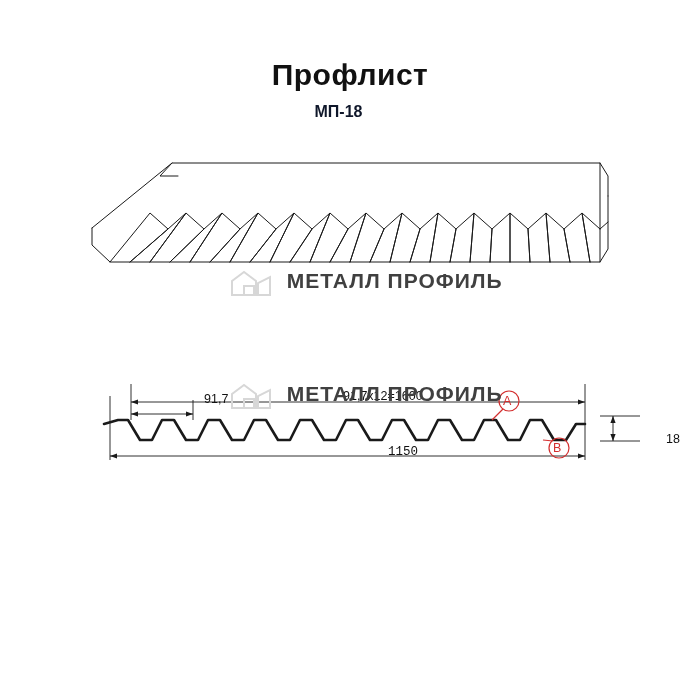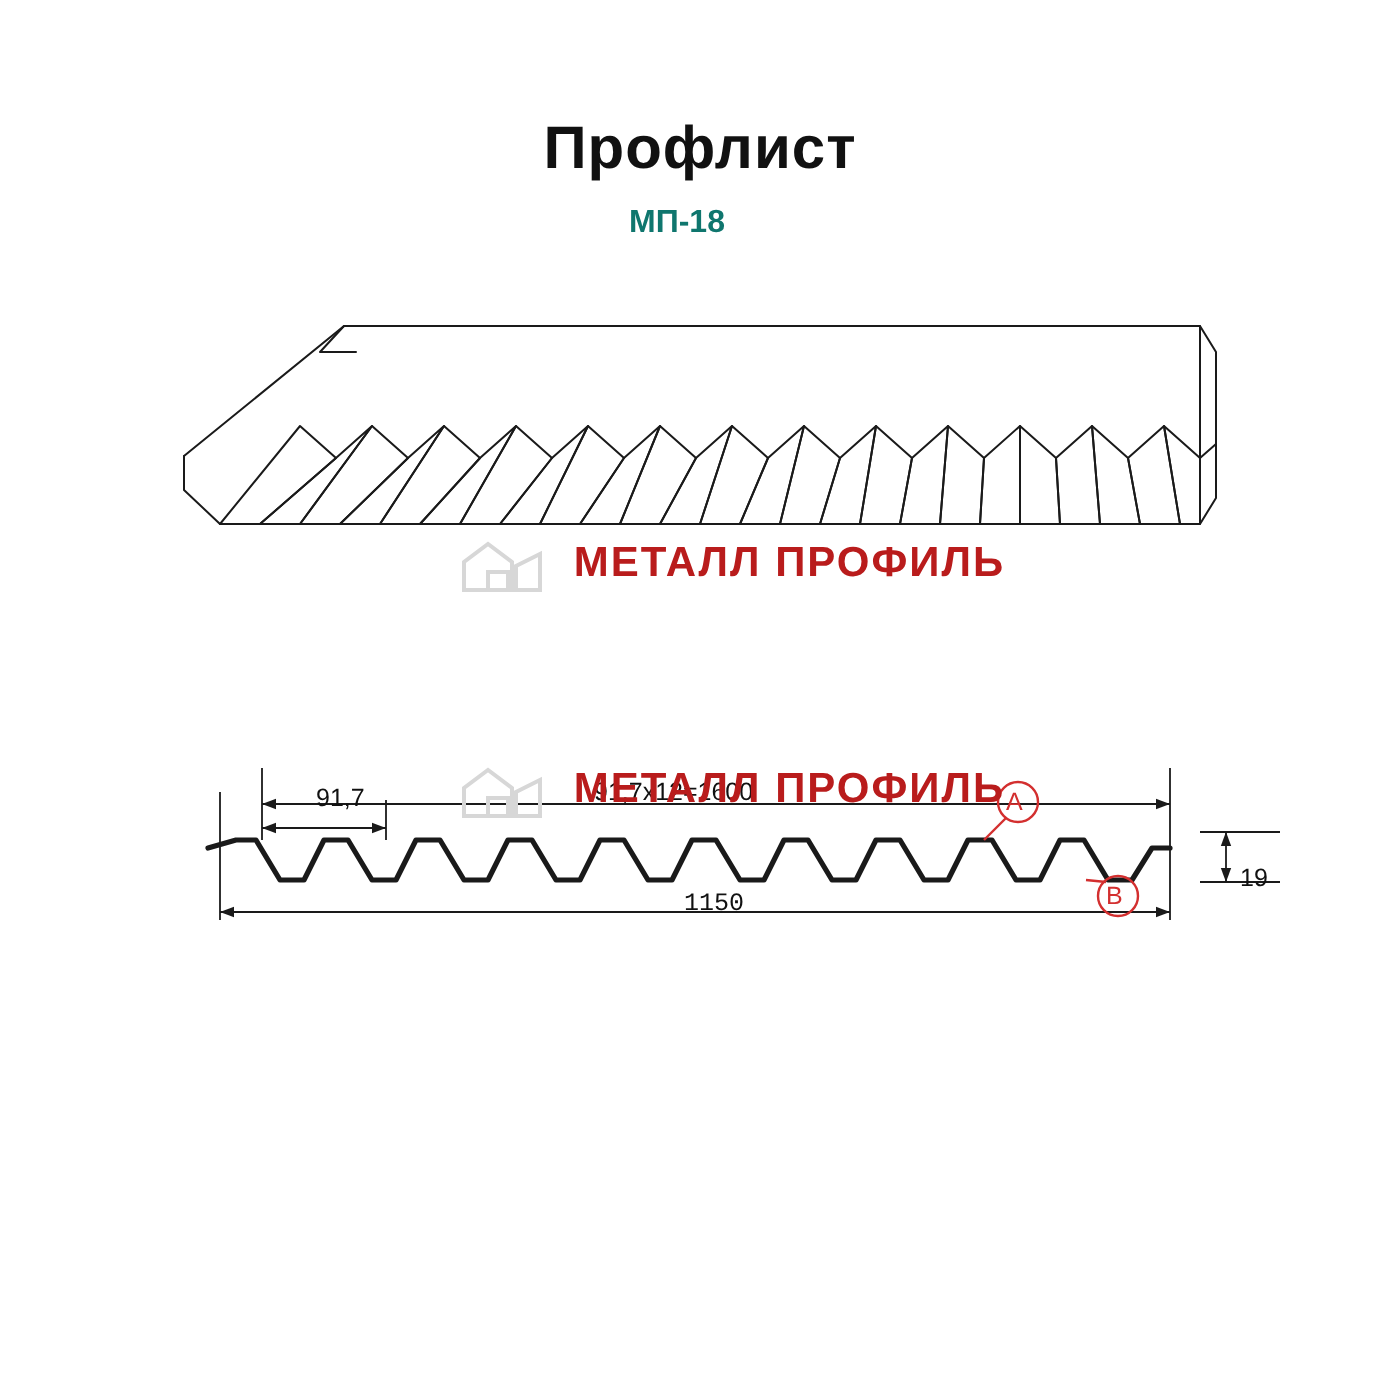--- a/index.html
+++ b/index.html
@@ -31,21 +31,21 @@
     color: #111111;
   }
   .subtitle {
     position: absolute;
     top: 103px;
     left: 0;
     width: 677px;
     text-align: center;
     font-size: 16px;
     font-weight: bold;
-    color: #0f766e;
+    color: #0f172a;
   }
   .footer-note {
     position: absolute;
     top: 618px;
     left: 0;
     width: 700px;
     text-align: center;
     font-size: 14px;
     font-weight: bold;
     letter-spacing: 0.6px;
@@ -53,39 +53,40 @@
   }
   svg.fig {
     position: absolute;
     left: 0;
     top: 0;
     width: 700px;
     height: 700px;
   }
   .wm {
     position: absolute;
-    color: #b91c1c;
+    color: #404040;
     font-size: 21px;
     font-weight: bold;
     letter-spacing: 1px;
     white-space: nowrap;
     user-select: none;
   }
   .wm1 { left: 228px; top: 262px; }
   .wm2 { left: 228px; top: 375px; }
   .wm-ico {
     position: absolute;
     width: 46px;
     height: 30px;
   }
   .dim-label {
     position: absolute;
     font-size: 12.5px;
     color: #111111;
     white-space: nowrap;
+    margin-left: 46px;
   }
   .lbl-1100 { left: 297px; top: 389px; }
   .lbl-917  { left: 158px; top: 392px; }
   .lbl-1150 { left: 342px; top: 445px; font-family: Liberation Mono, monospace; }
   .lbl-18   { left: 620px; top: 432px; }
   .callout-letter {
     position: absolute;
     font-size: 12.5px;
     color: #d32f2f;
     font-weight: normal;
@@ -200,21 +201,21 @@
       <circle cx="509" cy="401" r="10"></circle>
       <line x1="503" y1="409" x2="492" y2="420"></line>
       <circle cx="559" cy="448" r="10"></circle>
       <line x1="553" y1="441" x2="543" y2="440"></line>
     </g>
   </svg>
 
   <div class="dim-label lbl-1100">91,7x12=1600</div>
   <div class="dim-label lbl-917">91,7</div>
   <div class="dim-label lbl-1150">1150</div>
-  <div class="dim-label lbl-18">19</div>
+  <div class="dim-label lbl-18">18</div>
 
   <div class="callout-letter ca">A</div>
   <div class="callout-letter cb">B</div>
 
   <div class="wm wm1">
     <svg class="wm-ico" style="position:relative;left:0;top:7px;" viewBox="0 0 46 30">
       <path d="M4,26 L4,12 L16,3 L28,12 L28,26 Z" fill="none" stroke="#d7d7d7" stroke-width="2"></path>
       <path d="M16,26 L16,17 L26,17 L26,26 Z" fill="none" stroke="#d7d7d7" stroke-width="2"></path>
       <path d="M30,26 L30,14 L42,8 L42,26 Z" fill="none" stroke="#d7d7d7" stroke-width="2"></path>
     </svg>

